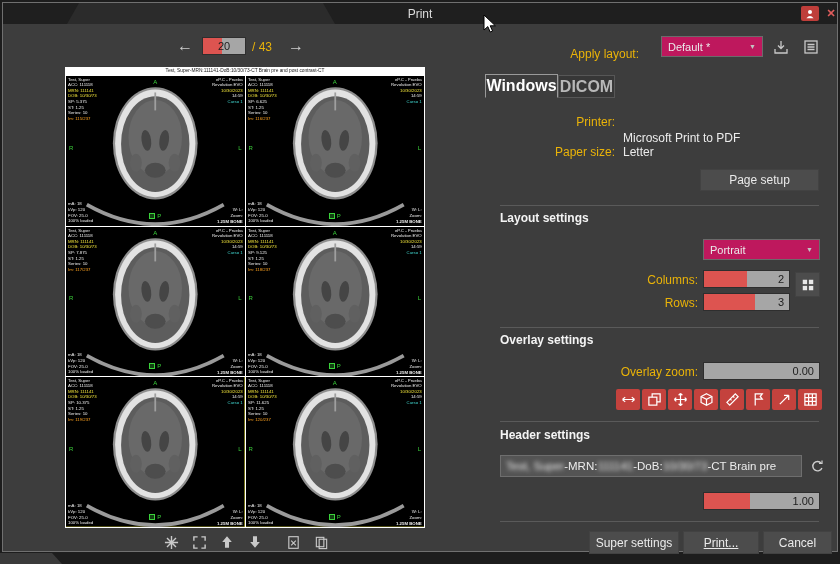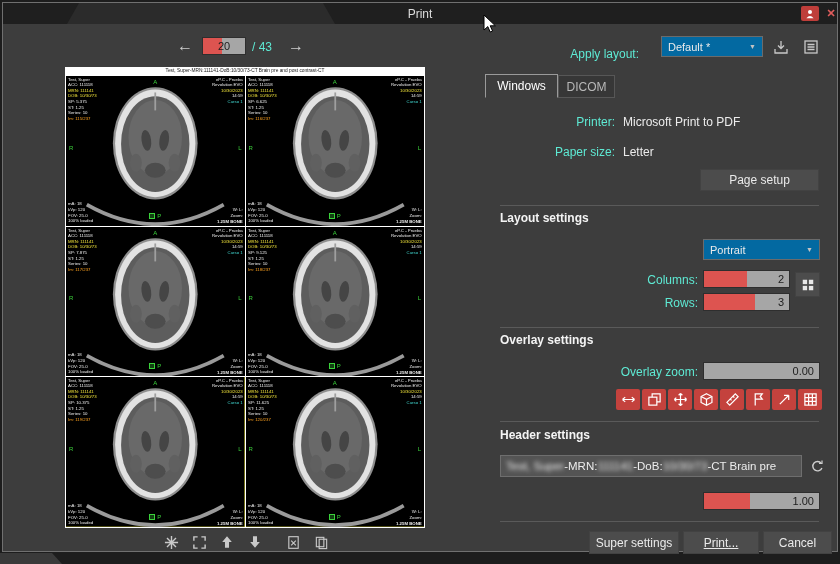--- a/index.html
+++ b/index.html
@@ -12,42 +12,42 @@
   .titlebar{position:absolute;left:0;top:0;width:100%;height:21px;background:#1f1f1f;}
   .trap{position:absolute;left:64px;top:0;width:268px;height:21px;background:#2b2b2b;
         clip-path:polygon(12px 0,calc(100% - 12px) 0,100% 100%,0 100%);}
   .title{position:absolute;left:0;right:0;top:4px;text-align:center;color:#dcdcdc;font-size:12px;}
   .badge{position:absolute;left:798px;top:3px;width:18px;height:15px;background:#bf3e3a;border:none;border-radius:2px;
          display:flex;align-items:center;justify-content:center;}
   .closebtn{position:absolute;left:820px;top:2px;width:16px;height:17px;background:transparent;border:none;
             color:#e05c5c;font-size:11px;font-weight:bold;display:flex;align-items:center;justify-content:center;}
 
   
-  .label{position:absolute;color:#5eead4;font-size:12px;white-space:nowrap;}
+  .label{position:absolute;color:#eab308;font-size:12px;white-space:nowrap;}
   .r{text-align:right;}
   .value{position:absolute;color:#ececec;font-size:12px;white-space:nowrap;}
   .heading{position:absolute;color:#f4f4f4;font-size:12px;font-weight:bold;}
   .sep{position:absolute;height:1px;background:#5a5a5a;}
   .btn{position:absolute;background:#4c4c4c;color:#eaeaea;font-size:12px;border:1px solid #424242;
        display:flex;align-items:center;justify-content:center;cursor:default;}
   .iconbtn{background:transparent;border:none;display:flex;align-items:center;justify-content:center;padding:0;}
   .abs{position:absolute;}
   .arrowglyph{color:#cfcfcf;font-size:16px;line-height:1;}
 
-  .select{position:absolute;background:#0369a1;border:1px solid #6b6b6b;color:#eaeaea;font-size:11px;
+  .select{position:absolute;background:#be185d;border:1px solid #6b6b6b;color:#eaeaea;font-size:11px;
           display:flex;align-items:center;padding:0 6px;}
   .select .arr{margin-left:auto;font-size:7px;color:#c3c3c3;}
 
   .slider{position:absolute;background:#a6a6a6;border:1px solid #2e2e2e;overflow:hidden;}
   .sfill{position:absolute;left:0;top:0;bottom:0;background:#dd5450;}
   .sval{position:absolute;right:5px;top:50%;transform:translateY(-50%);font-size:11px;color:#1d1d1d;}
   .sval.center{left:0;right:0;text-align:center;}
 
   
-  .tab{position:absolute;display:flex;align-items:center;justify-content:center;font-size:12px;height:24px;}
+  .tab{position:absolute;display:flex;align-items:center;justify-content:center;font-size:16px;height:24px;font-weight:bold;}
   .tab.active{background:#3d3d3d;border:1px solid #9a9a9a;border-bottom:1px solid #3d3d3d;color:#ffffff;z-index:2;}
   .tab.inactive{background:#373737;border:1px solid #575757;color:#b8b8b8;}
 
   
   .page{position:absolute;left:62px;top:64px;width:360px;height:461px;background:#ffffff;}
   .pheader{position:absolute;top:1px;left:0;right:0;text-align:center;color:#1a1a1a;font-size:6px;
            transform:scale(.8);transform-origin:50% 0;white-space:nowrap;}
   .grid{position:absolute;left:1px;top:9px;width:358px;height:451px;display:grid;
         grid-template-columns:1fr 1fr;grid-template-rows:1fr 1fr 1fr;gap:1px;background:#ffffff;}
   .cell{position:relative;background:#000;overflow:hidden;}
@@ -490,21 +490,21 @@
     </div>
 
     <div class="tab active" style="left:482px;top:71px;width:73px;">
       <span>Windows</span>
     </div>
     <div class="tab inactive" style="left:555px;top:72px;width:57px;height:23px;">
       <span>DICOM</span>
     </div>
 
     <span class="label r" style="left:520px;top:112px;width:92px;">Printer:</span>
-    <span class="value" style="left:620px;top:112px;text-align:right;">Microsoft Print to PDF</span>
+    <span class="value" style="left:620px;top:128px;text-align:right;">Microsoft Print to PDF</span>
     <span class="label r" style="left:520px;top:142px;width:92px;">Paper size:</span>
     <span class="value" style="left:620px;top:142px;">Letter</span>
     <button class="btn" style="left:697px;top:166px;width:119px;height:22px;">Page setup</button>
 
     <div class="sep" style="left:497px;top:202px;width:319px;"></div>
     <span class="heading" style="left:497px;top:208px;">Layout settings</span>
     <div class="select" style="left:700px;top:236px;width:117px;height:21px;">
       <span>Portrait</span>
       <span class="arr">▼</span>
     </div>

